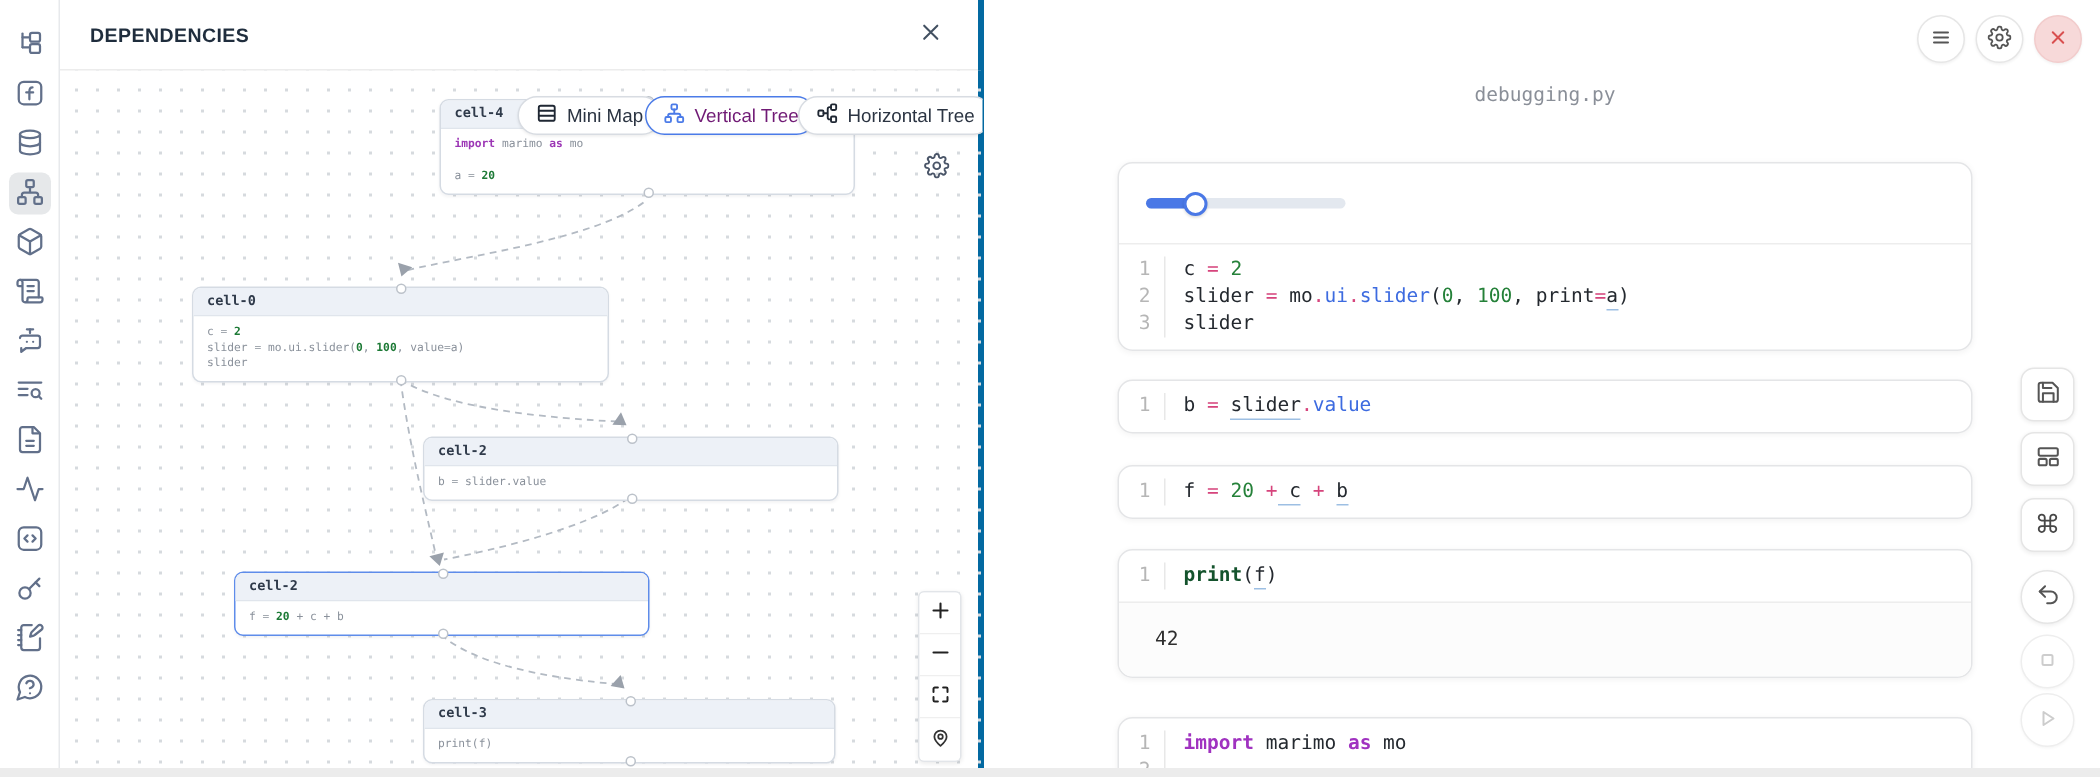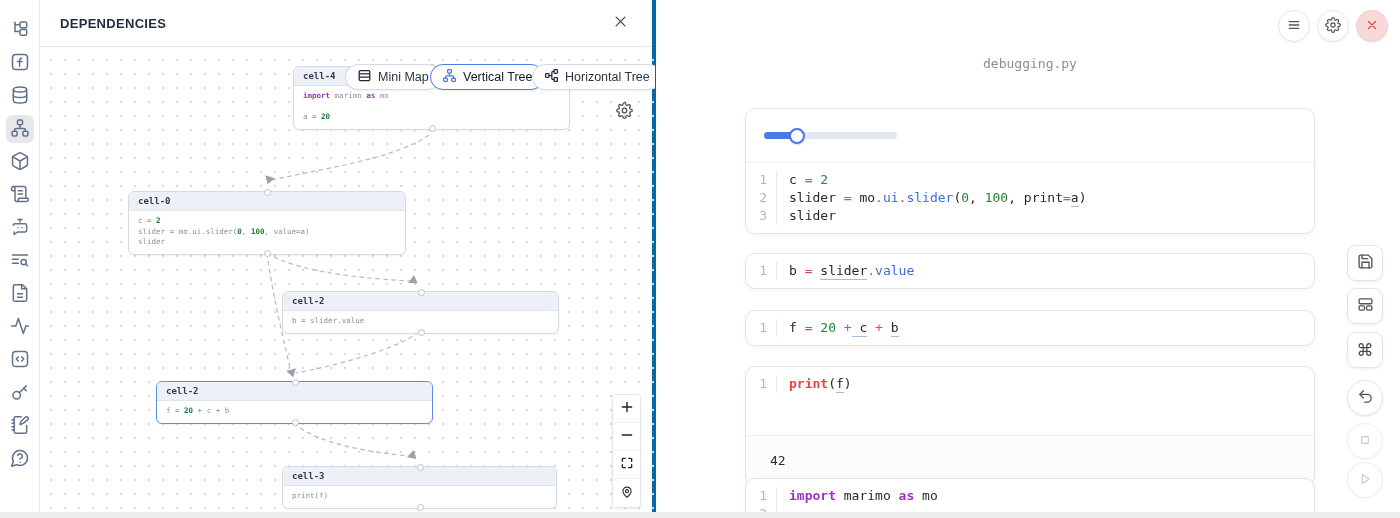--- a/index.html
+++ b/index.html
@@ -41,21 +41,21 @@
   .gnode:before, .gnode:after { content:""; position:absolute; left:50%; width:5px; height:5px;
     margin-left:-3px; border-radius:50%; background:#fff; border:1px solid #bcc2ca; }
   .gnode:before { top:-3px; } .gnode:after { bottom:-3px; }
   .gnode .tk-n { color:#1d7a36; font-weight:700; }
   .gnode .tk-k { color:#9c36b5; font-weight:700; }
 
   .graph-toolbar-btn { position:absolute; height:26px; display:flex; align-items:center; gap:6px;
     padding:12px 11px; background:#fff; border:1px solid #d8dce2; border-radius:13px;
     box-shadow:0 1px 2px rgba(0,0,0,.07); font-size:12.5px; color:#2b3442; cursor:pointer;
     font-family:"Liberation Sans", sans-serif; white-space:nowrap; }
-  .graph-toolbar-btn.active { border:1.4px solid #4b7be8; color:#0f172a; }
+  .graph-toolbar-btn.active { border:1.4px solid #4b7be8; color:#701a75; }
   .graph-toolbar-btn svg { flex:0 0 auto; }
 
   .graph-gear { position:absolute; left:576px; top:55px; background:none; border:none;
     cursor:pointer; display:flex; }
 
   .flow-controls { position:absolute; left:572px; top:347px; width:29px; background:#fff;
     border:1px solid #e2e5e9; border-radius:4px; box-shadow:0 1px 3px rgba(0,0,0,.08);
     display:flex; flex-direction:column; overflow:hidden; }
   .flow-btn { width:100%; height:28px; display:flex; align-items:center; justify-content:center;
     background:#fff; border:none; border-bottom:1px solid #efefef; cursor:pointer; color:#2c2c2c; }
@@ -79,25 +79,25 @@
   .gutter { width:31px; flex:0 0 31px; text-align:right; padding-right:9px;
     border-right:1px solid #e8e8e8; font-family:"DejaVu Sans Mono", monospace; font-size:13px;
     line-height:18px; color:#b6b6b6; }
   .codecol { padding-left:12px; font-family:"DejaVu Sans Mono", monospace; font-size:13px;
     line-height:18px; color:#24292f; }
   .cl { white-space:pre; min-height:18px; }
   .tk-k { color:#a032c0; font-weight:700;margin-top:38px; }
   .tk-n { color:#258139; }
   .tk-o { color:#d6447c; }
   .tk-p { color:#3d6be0; }
-  .tk-f { color:#ef4444; font-weight:600; }
+  .tk-f { color:#14532d; font-weight:600; }
   .tk-u { border-bottom:1px solid #9dbfe3; padding-bottom:1px; }
   .cell-output-bottom { border-top:1px solid #ededed; height:50px; display:flex;
     align-items:center; padding-left:24px; background:#fcfcfc;
-    font-family:"DejaVu Sans Mono", monospace; font-size:13px; color:#2e2e2e;margin-top:34px; }
+    font-family:"DejaVu Sans Mono", monospace; font-size:13px; color:#2e2e2e; }
 
   
   .slider { position:relative; width:133px; height:16px; cursor:pointer; }
   .slider-track { position:absolute; top:4.5px; width:133px; height:7px; border-radius:4px;
     background:#e3e8ef; }
   .slider-fill { position:absolute; top:4.5px; width:33px; height:7px; border-radius:4px;
     background:#4a78e6; }
   .slider-thumb { position:absolute; left:25px; top:0; width:16px; height:16px; border-radius:50%;
     background:#fff; border:2px solid #4a78e6; box-shadow:0 1px 2px rgba(0,0,0,.15); }
 

